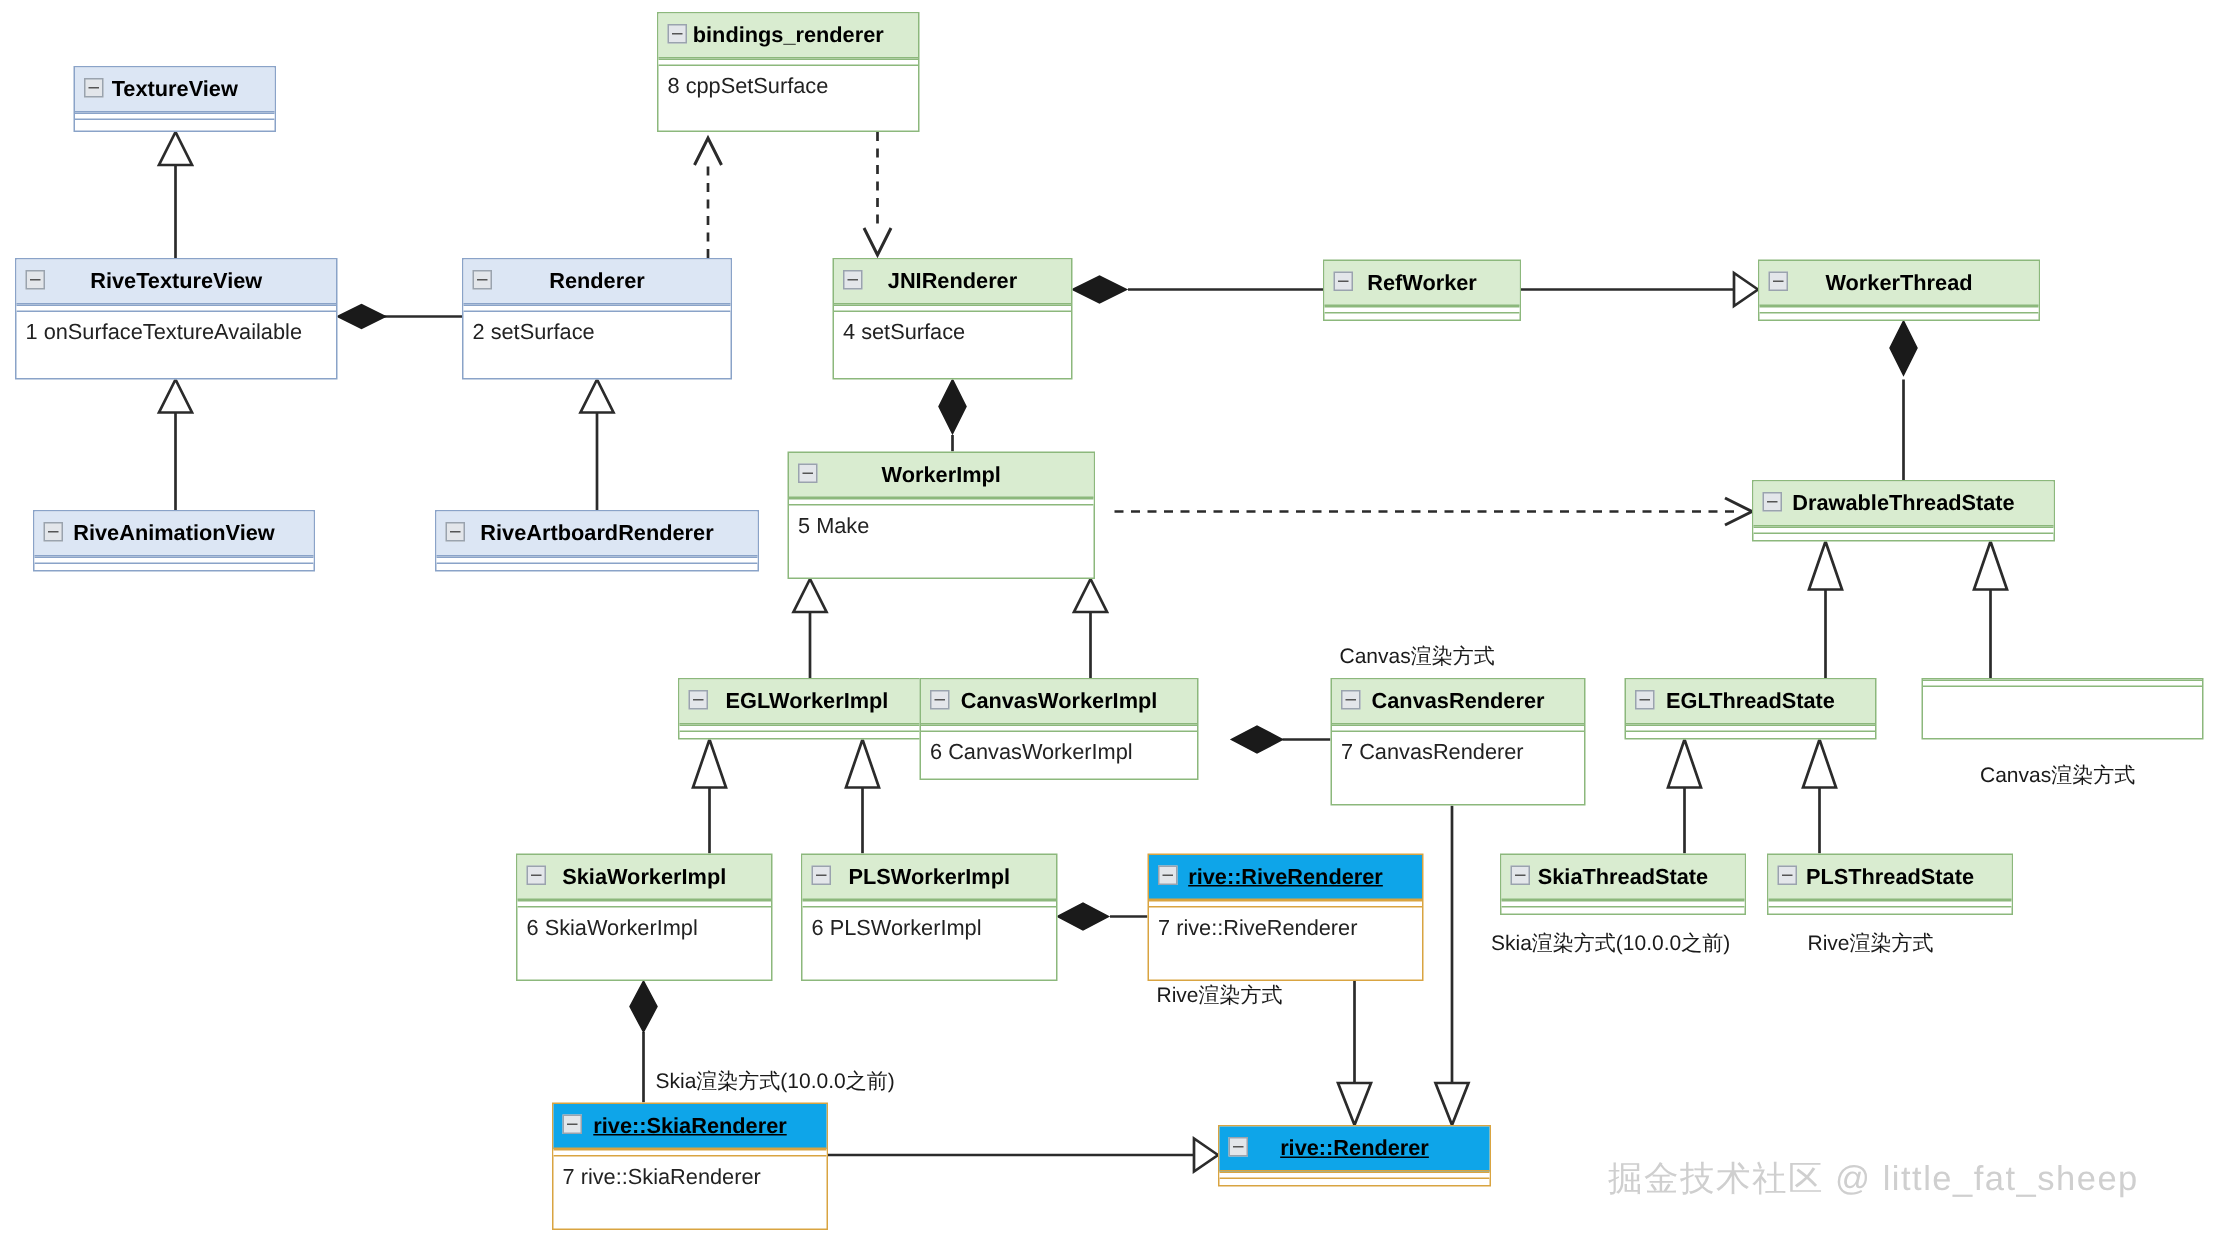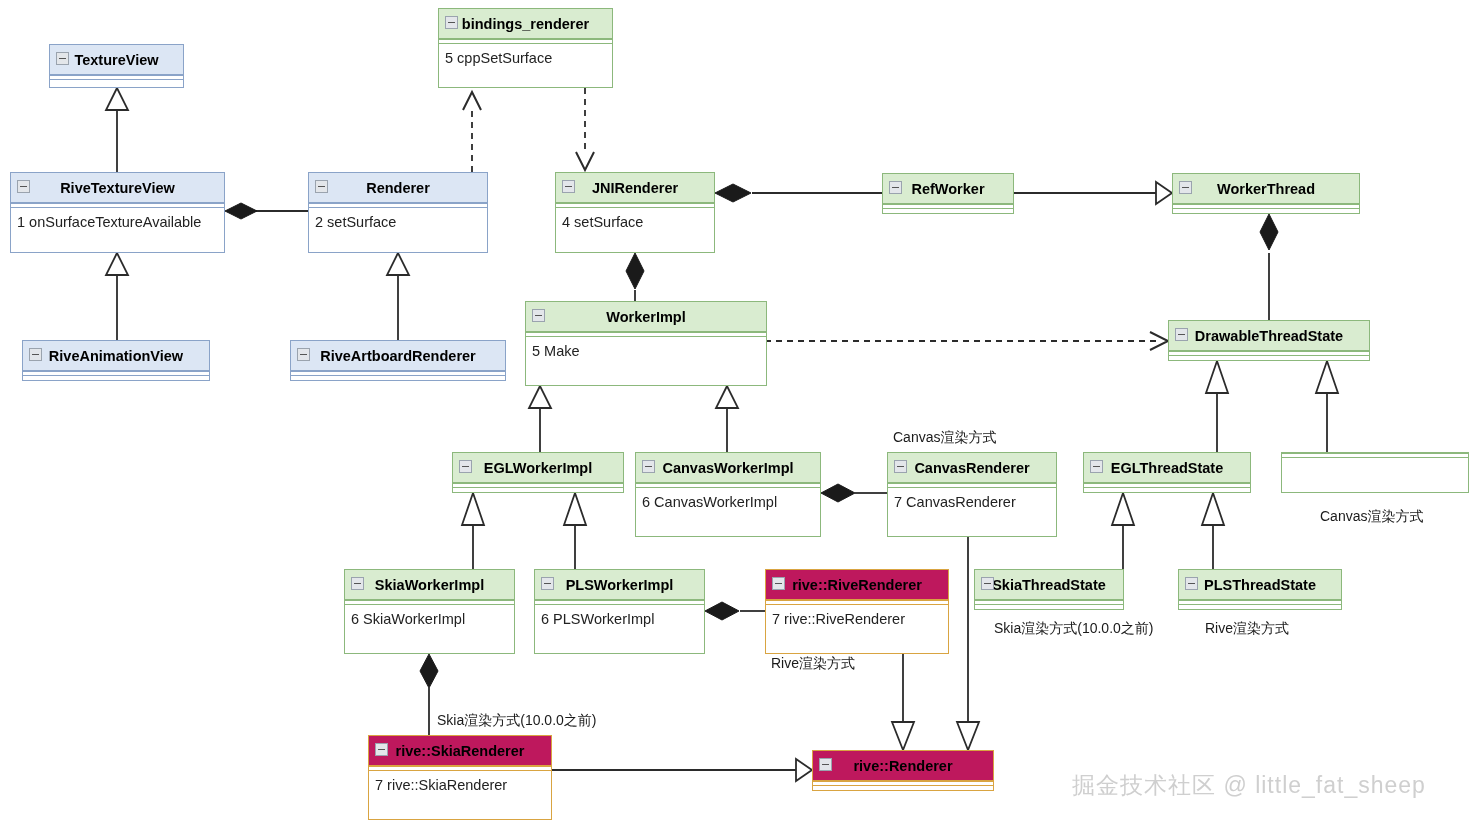--- a/index.html
+++ b/index.html
@@ -75,21 +75,21 @@
     font-size: 14.5px;
     color: #222;
     white-space: nowrap;
   }
   
   .uml-class.green { border-color: #8cb87c; }
   .uml-class.green .hdr { background: #d9ecd0; border-bottom-color: #8cb87c; }
   .uml-class.green .sep { border-top-color: #8cb87c; border-bottom-color: #8cb87c; }
   
   .uml-class.orange { border-color: #d9a441; }
-  .uml-class.orange .hdr { background: #be185d; border-bottom-color: #d9a441; }
+  .uml-class.orange .hdr { background: #0ea5e9; border-bottom-color: #d9a441; text-decoration: underline; }
   .uml-class.orange .sep { border-top-color: #d9a441; border-bottom-color: #d9a441; }
 
   .note-label {
     position: absolute;
     font-size: 14px;
     color: #1a1a1a;
     white-space: nowrap;
     z-index: 6;
   }
   .watermark {
@@ -189,21 +189,21 @@
 
   <div id="classes-layer">
       <div class="uml-class blue" style="left: 49px; top: 44px; width: 135px; height: 44px;">
         <div class="hdr"><span class="minus"></span><span>TextureView</span></div>
         <div class="sep"></div>
       </div>
       <div class="uml-class green" style="left: 438px; top: 8px; width: 175px; height: 80px;">
         <div class="hdr"><span class="minus"></span><span>bindings_renderer</span></div>
         <div class="sep"></div>
         <div class="body">
-          <div>5 cppSetSurface</div>
+          <div>8 cppSetSurface</div>
         </div>
       </div>
       <div class="uml-class blue" style="left: 10px; top: 172px; width: 215px; height: 81px;">
         <div class="hdr"><span class="minus"></span><span>RiveTextureView</span></div>
         <div class="sep"></div>
         <div class="body">
           <div>1 onSurfaceTextureAvailable</div>
         </div>
       </div>
       <div class="uml-class blue" style="left: 308px; top: 172px; width: 180px; height: 81px;">
@@ -229,36 +229,36 @@
         <div class="sep"></div>
       </div>
       <div class="uml-class blue" style="left: 22px; top: 340px; width: 188px; height: 41px;">
         <div class="hdr"><span class="minus"></span><span>RiveAnimationView</span></div>
         <div class="sep"></div>
       </div>
       <div class="uml-class blue" style="left: 290px; top: 340px; width: 216px; height: 41px;">
         <div class="hdr"><span class="minus"></span><span>RiveArtboardRenderer</span></div>
         <div class="sep"></div>
       </div>
-      <div class="uml-class green" style="left: 525px; top: 301px; width: 242px; height: 85px;">
+      <div class="uml-class green" style="left: 525px; top: 301px; width: 205px; height: 85px;">
         <div class="hdr"><span class="minus"></span><span>WorkerImpl</span></div>
         <div class="sep"></div>
         <div class="body">
           <div>5 Make</div>
         </div>
       </div>
       <div class="uml-class green" style="left: 1168px; top: 320px; width: 202px; height: 41px;">
         <div class="hdr"><span class="minus"></span><span>DrawableThreadState</span></div>
         <div class="sep"></div>
       </div>
       <div class="uml-class green" style="left: 452px; top: 452px; width: 172px; height: 41px;">
         <div class="hdr"><span class="minus"></span><span>EGLWorkerImpl</span></div>
         <div class="sep"></div>
       </div>
-      <div class="uml-class green" style="left: 635px; top: 452px; width: 186px; height: 85px;">
+      <div class="uml-class green" style="left: 613px; top: 452px; width: 186px; height: 68px;">
         <div class="hdr"><span class="minus"></span><span>CanvasWorkerImpl</span></div>
         <div class="sep"></div>
         <div class="body">
           <div>6 CanvasWorkerImpl</div>
         </div>
       </div>
       <div class="uml-class green" style="left: 887px; top: 452px; width: 170px; height: 85px;">
         <div class="hdr"><span class="minus"></span><span>CanvasRenderer</span></div>
         <div class="sep"></div>
         <div class="body">
@@ -286,21 +286,21 @@
           <div>6 PLSWorkerImpl</div>
         </div>
       </div>
       <div class="uml-class orange" style="left: 765px; top: 569px; width: 184px; height: 85px;">
         <div class="hdr"><span class="minus"></span><span>rive::RiveRenderer</span></div>
         <div class="sep"></div>
         <div class="body">
           <div>7 rive::RiveRenderer</div>
         </div>
       </div>
-      <div class="uml-class green" style="left: 974px; top: 569px; width: 150px; height: 41px;">
+      <div class="uml-class green" style="left: 1000px; top: 569px; width: 164px; height: 41px;">
         <div class="hdr"><span class="minus"></span><span>SkiaThreadState</span></div>
         <div class="sep"></div>
       </div>
       <div class="uml-class green" style="left: 1178px; top: 569px; width: 164px; height: 41px;">
         <div class="hdr"><span class="minus"></span><span>PLSThreadState</span></div>
         <div class="sep"></div>
       </div>
       <div class="uml-class orange" style="left: 336px; top: 735px; width: 184px; height: 85px; margin-left: 32px;">
         <div class="hdr"><span class="minus"></span><span>rive::SkiaRenderer</span></div>
         <div class="sep"></div>

